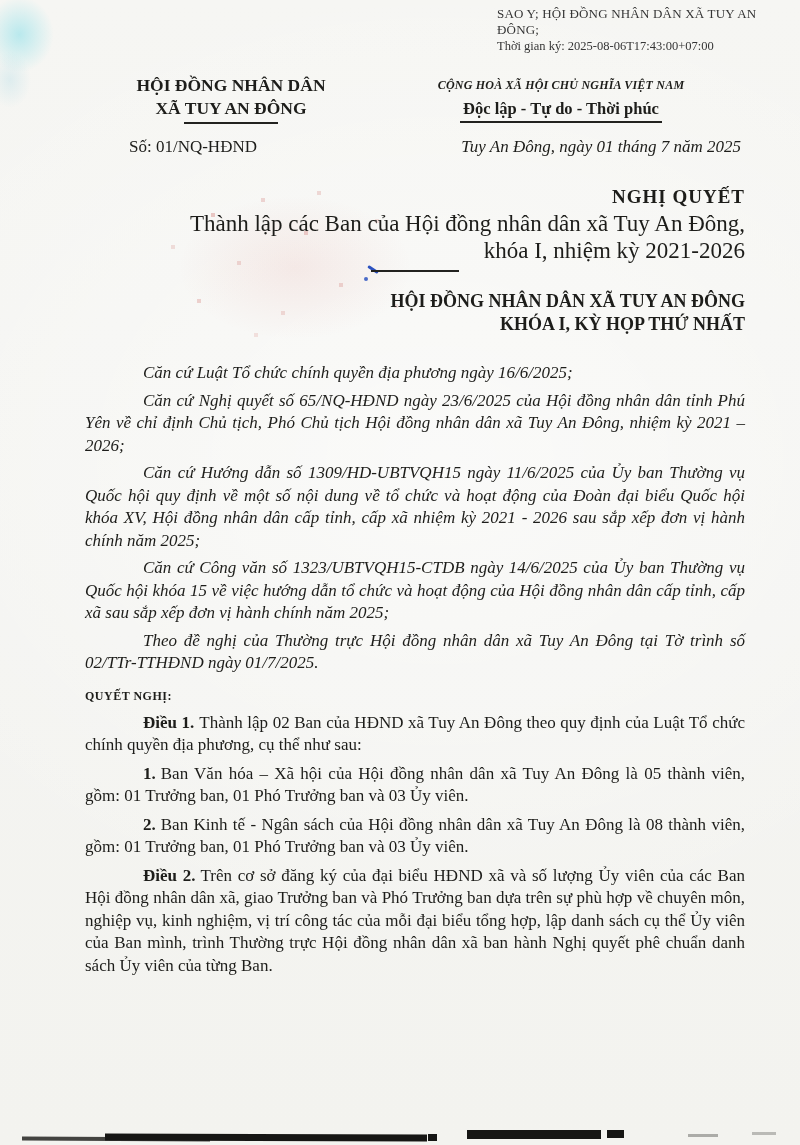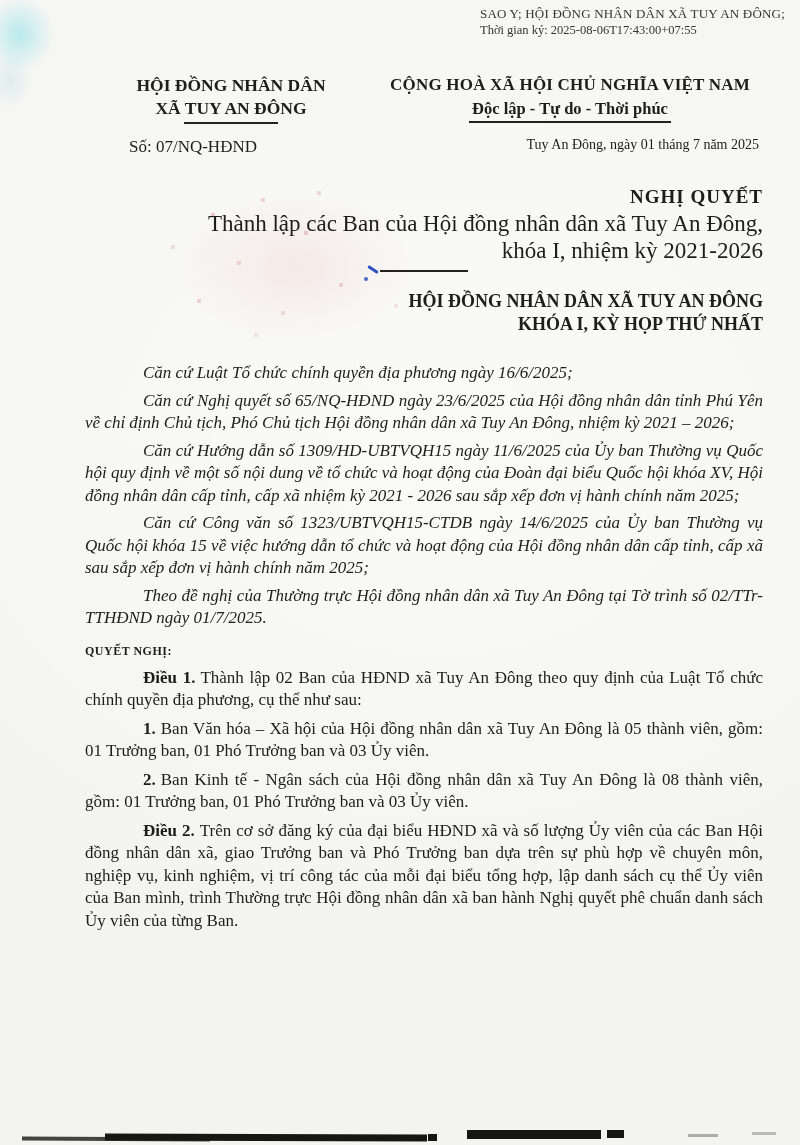--- a/index.html
+++ b/index.html
@@ -52,40 +52,40 @@
   .band { position:absolute; background:#161614; }
   .b1 { left:22px;  top:1137px; width:188px; height:4px; transform:rotate(.3deg); opacity:.8; }
   .b2 { left:105px; top:1134px; width:322px; height:7px; transform:rotate(.15deg); }
   .b3 { left:428px; top:1134px; width:9px;  height:7px; }
   .b4 { left:467px; top:1130px; width:134px; height:9px; }
   .b5 { left:607px; top:1130px; width:17px; height:8px; }
   .b6 { left:688px; top:1134px; width:30px; height:3px; opacity:.32; }
   .b7 { left:752px; top:1132px; width:24px; height:3px; opacity:.26; }
 
   
-  .cert { position:absolute; left:480px; top:6px; color:#353535; }
+  .cert { position:absolute; left:497px; top:6px; color:#353535; }
   .cert .c1 { font-size:13px; line-height:16px; letter-spacing:.2px; }
   .cert .c2 { font-size:12.5px; line-height:16px; }
 
   
   .content { position:absolute; left:0; top:0; width:800px;
-             padding:74px 37px 0 85px; box-sizing:border-box; }
+             padding:74px 55px 0 85px; box-sizing:border-box; }
 
   .head-row { display:flex; }
   .issuer { width:292px; text-align:center; font-weight:bold;
             font-size:17.5px; line-height:23px; }
   .issuer-rule { width:94px; height:2px; background:#22221f; margin:2px auto 0; }
   .national { flex:1; text-align:center; font-weight:bold; }
-  .national .l1 { font-size:17px; line-height:22px; letter-spacing:.2px; }
+  .national .l1 { font-size:12px; line-height:22px; letter-spacing:.2px;font-style:italic; }
   .national .l2 { display:inline-block; font-size:16.5px; line-height:22px;
                   border-bottom:2px solid #22221f; padding:0 3px 1px; margin-top:2px; }
 
   .meta-row { display:flex; justify-content:space-between; margin-top:13px; }
   .doc-no { margin-left:44px; font-size:17px; }
-  .place-date { font-size:14px; margin-right:4px; }
+  .place-date { font-style:italic; font-size:17px; margin-right:4px; }
 
   .doc-title { text-align:right; margin-top:28px; }
   .t-type { font-size:19px; font-weight:bold; letter-spacing:1px; line-height:24px; }
   .t-subject { font-size:23px; font-weight:normal; line-height:24px; margin-top:3px; }
   .t-rule { width:88px; height:2px; background:#22221f; margin:7px auto 0; }
 
   .authority { text-align:right; font-weight:bold; font-size:18px;
                line-height:23px; margin-top:18px; }
 
   .preamble { margin-top:26px; }
@@ -113,39 +113,39 @@
   <div class="band b1"></div>
   <div class="band b2"></div>
   <div class="band b3"></div>
   <div class="band b4"></div>
   <div class="band b5"></div>
   <div class="band b6"></div>
   <div class="band b7"></div>
 
   <div class="cert">
     <div class="c1">SAO Y; HỘI ĐỒNG NHÂN DÂN XÃ TUY AN ĐÔNG;</div>
-    <div class="c2">Thời gian ký: 2025-08-06T17:43:00+07:55</div>
+    <div class="c2">Thời gian ký: 2025-08-06T17:43:00+07:00</div>
   </div>
 
   <div class="content">
 
     <div class="head-row">
       <div class="issuer">
         <div>HỘI ĐỒNG NHÂN DÂN</div>
         <div>XÃ TUY AN ĐÔNG</div>
         <div class="issuer-rule"></div>
       </div>
       <div class="national">
         <div class="l1">CỘNG HOÀ XÃ HỘI CHỦ NGHĨA VIỆT NAM</div>
         <div><span class="l2">Độc lập - Tự do - Thời phúc</span></div>
       </div>
     </div>
 
     <div class="meta-row">
-      <span class="doc-no">Số: 07/NQ-HĐND</span>
+      <span class="doc-no">Số: 01/NQ-HĐND</span>
       <span class="place-date">Tuy An Đông, ngày 01 tháng 7 năm 2025</span>
     </div>
 
     <div class="doc-title">
       <div class="t-type">NGHỊ QUYẾT</div>
       <div class="t-subject">Thành lập các Ban của Hội đồng nhân dân xã Tuy An Đông,</div>
       <div class="t-subject">khóa I, nhiệm kỳ 2021-2026</div>
       <div class="t-rule"></div>
     </div>
 

